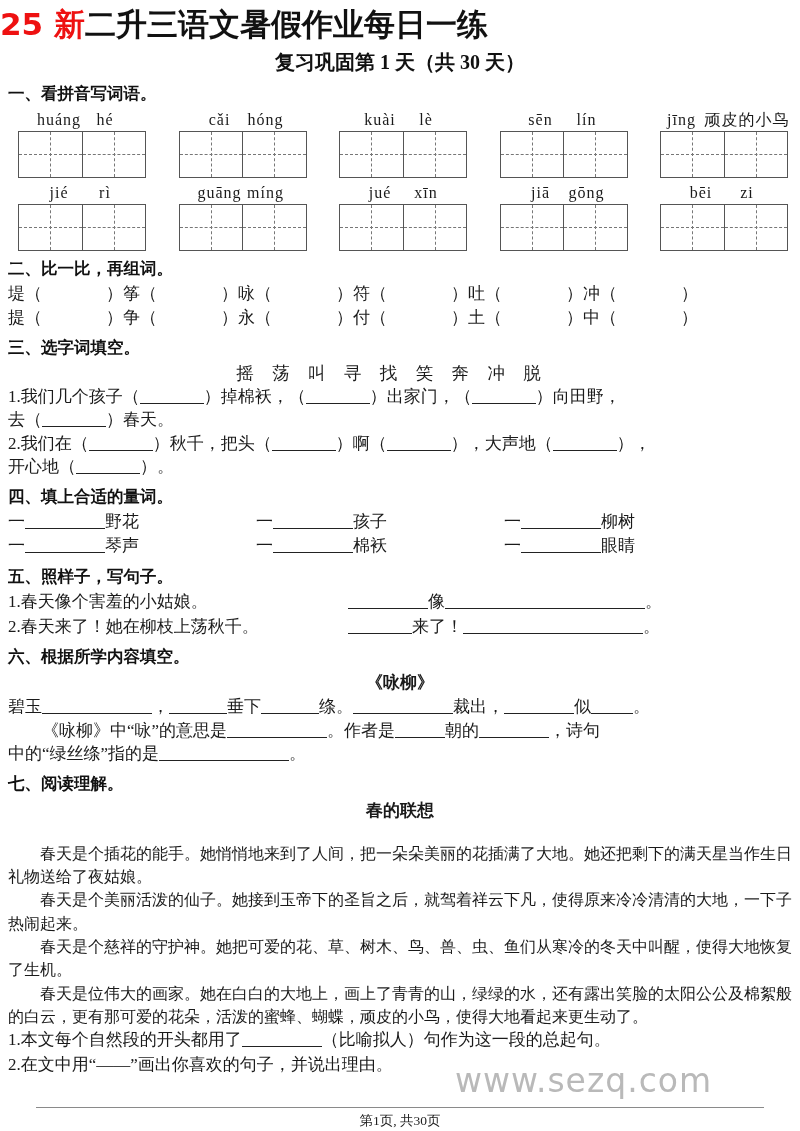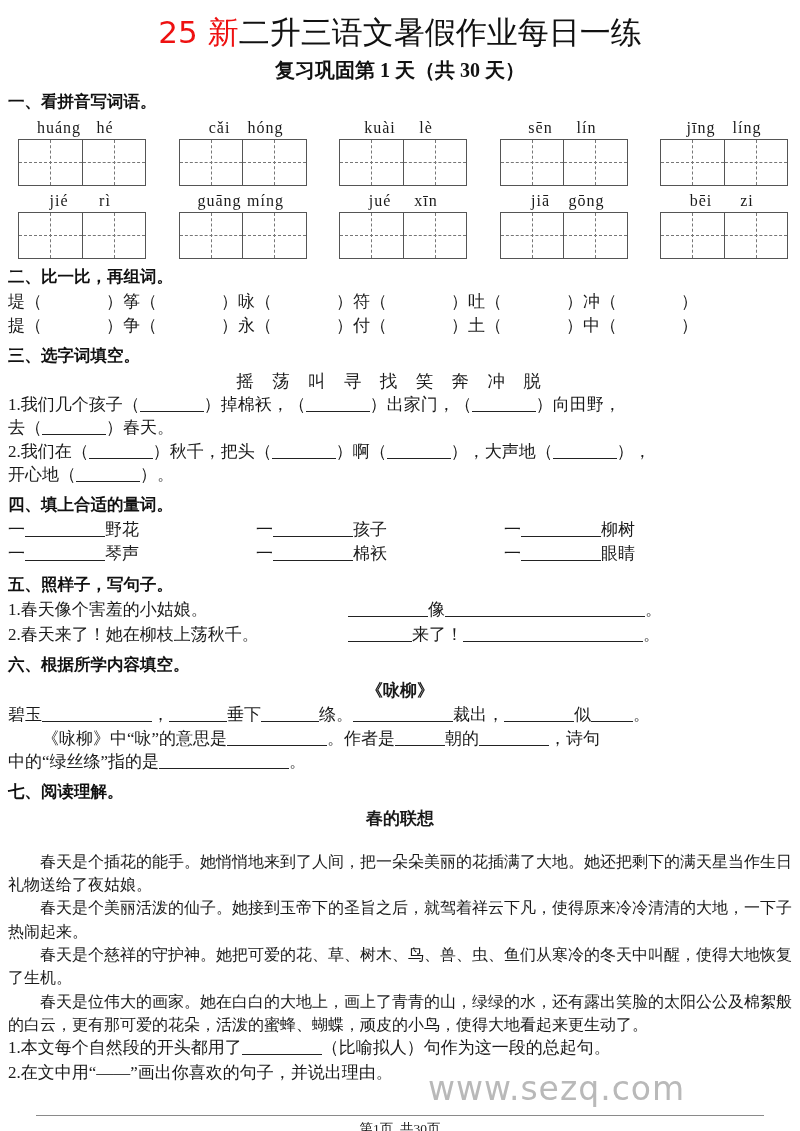--- a/index.html
+++ b/index.html
@@ -8,26 +8,26 @@
     background:#ffffff;
     font-family:"Liberation Serif","DejaVu Serif",serif;
     color:#1a1a1a;
     position:relative;
     overflow:hidden;
   }
   .page{position:relative;width:800px;height:1131px;padding:0;box-sizing:border-box;}
 
   
   .title-main{
-    text-align:center;
-    font-family:"DejaVu Sans","Liberation Sans",sans-serif;
-    font-weight:normal;
+    text-align:left;
+    font-family:"DejaVu Sans","Liberation Sans",sans-serif;
+    font-weight:bold;
     font-size:31px;
     letter-spacing:0px;
-    margin:14px 0 0 0;
+    margin:6px 0 0 0;
     line-height:1.18;
     white-space:nowrap;
   }
   .title-red{color:#ee1111;}
   .title-black{color:#111111;}
   .title-sub{
     text-align:center;
     font-family:Liberation Serif, serif;
     font-weight:bold;
     font-size:20px;
@@ -179,21 +179,21 @@
   }
   .qline{
     font-size:17px;
     line-height:1.46;
     margin:0 10px 0 8px;
   }
 
   
   .watermark{
     position:absolute;
-    left:428px;top:1055px;
+    left:455px;top:1055px;
     font-family:"DejaVu Sans","Liberation Sans",sans-serif;
     font-size:33px;
     color:#b9b9b9;
     letter-spacing:1px;
     pointer-events:none;
     white-space:nowrap;
   }
 
   
   .footer-rule{
@@ -244,21 +244,21 @@
         </div>
     </div>
     <div class="pin-cell">
       <div class="pin-label"><span>sēn</span><span>lín</span></div>
       <div class="tzg">
           <div class="half"></div>
           <div class="half"></div>
         </div>
     </div>
     <div class="pin-cell">
-      <div class="pin-label"><span>jīng</span><span>líng</span></div>
+      <div class="pin-label"><span>jīng</span><span>顽皮的小鸟</span></div>
       <div class="tzg">
           <div class="half"></div>
           <div class="half"></div>
         </div>
     </div>
   </div>
 
   <div class="pinyin-row">
     <div class="pin-cell">
       <div class="pin-label"><span>jié</span><span>rì</span></div>

